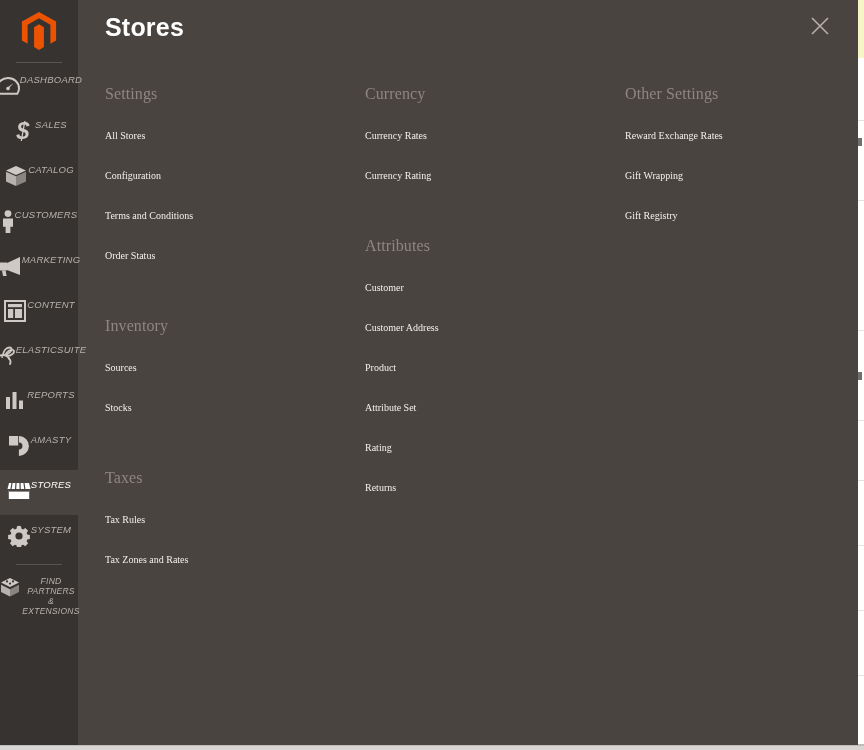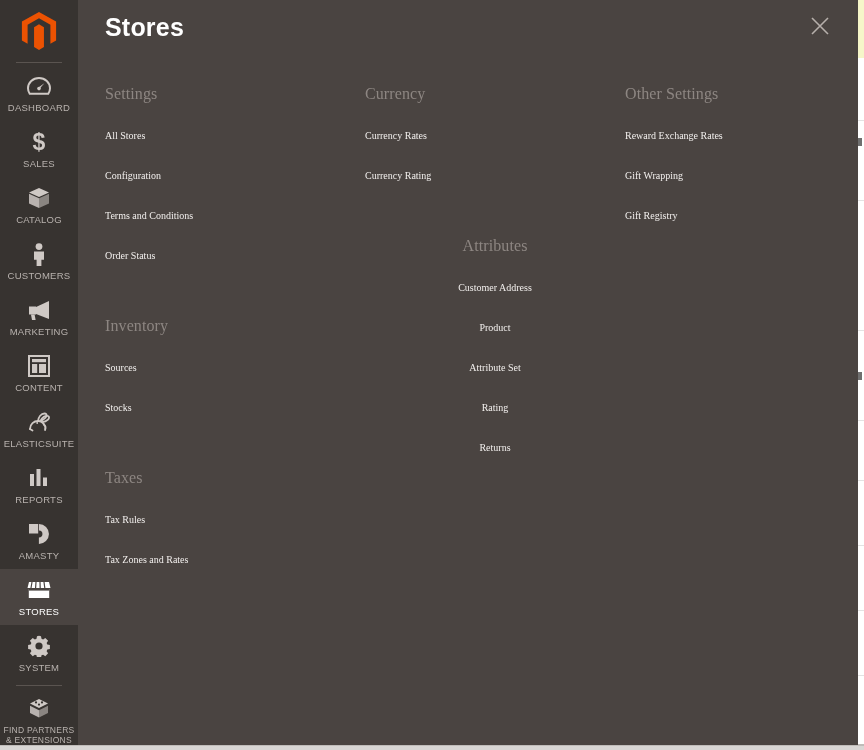--- a/index.html
+++ b/index.html
@@ -40,24 +40,25 @@
   }
   .logo-wrap {
     height: 62px; display: flex; align-items: center; justify-content: center;
   }
   .logo-svg { width: 36px; height: 38px; display: block; }
   .side-divider {
     width: 46px; height: 1px; background: #5a5450; margin: 0 auto;
   }
   .nav-list { padding-top: 2px; }
   .nav-item {
-    display: flex; flex-direction: column; align-items: center; justify-content: center;
+    display: flex; flex-direction: row; align-items: flex-start; justify-content: center;
     padding: 9px 2px 8px 2px;
     cursor: pointer;
     position: relative;
+    font-style: italic;
   }
   .nav-item.active { background: #4a4441; }
   .nav-icon {
     width: 24px; height: 24px;
     display: flex; align-items: center; justify-content: center;
     color: #cfc9c5;
     margin-bottom: 4px;
   }
   .nav-icon svg { display: block; }
   .nav-label {
@@ -332,23 +333,24 @@
       <div class="col">
 
         <div class="group first">
           <div class="group-title">Currency</div>
           <div class="group-items">
             <a class="link-item">Currency Rates</a>
             <a class="link-item">Currency Rating</a>
           </div>
         </div>
 
-        <div class="group" style="margin-top:22px;text-align:center;">
+        <div class="group" style="margin-top:22px;">
           <div class="group-title">Attributes</div>
           <div class="group-items">
+            <a class="link-item">Customer</a>
             <a class="link-item">Customer Address</a>
             <a class="link-item">Product</a>
             <a class="link-item">Attribute Set</a>
             <a class="link-item">Rating</a>
             <a class="link-item">Returns</a>
           </div>
         </div>
 
       </div>
 

